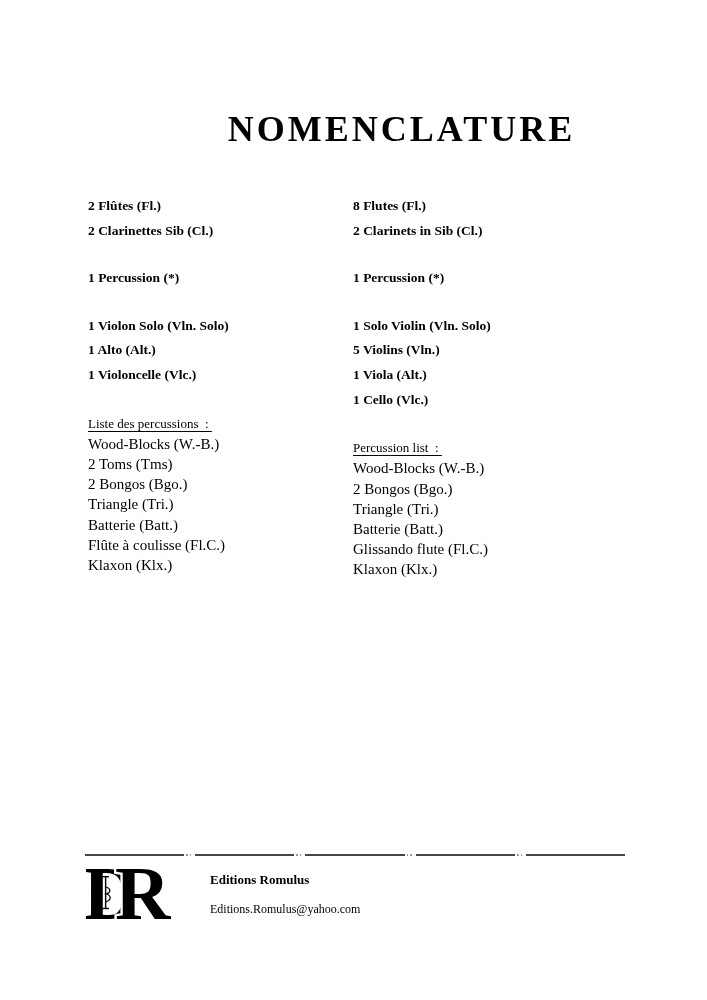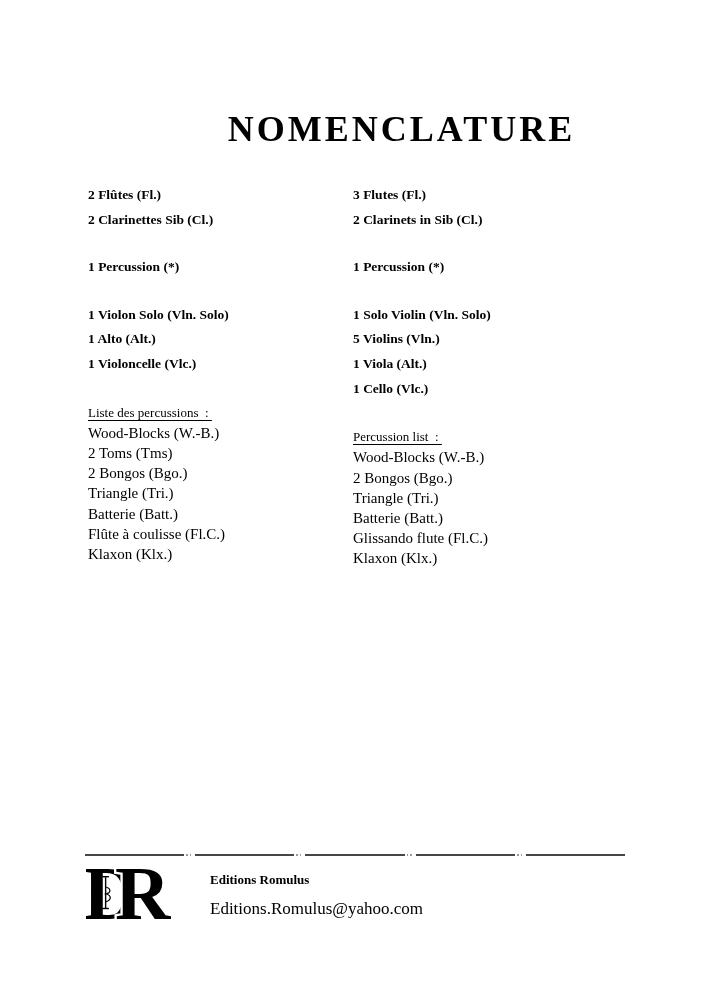--- a/index.html
+++ b/index.html
@@ -19,21 +19,21 @@
     font-family:"Liberation Serif", serif;
     font-weight:bold;
     font-size:36px;
     letter-spacing:3px;
     line-height:36px;
     color:#000000;
     padding-left:32px;
   }
   .cols{
     position:absolute;
-    left:88px;top:183px;
+    left:88px;top:194px;
     display:flex;
   }
   .col{width:265px;}
   .row-b{
     font-weight:bold;
     font-size:13.5px;
     line-height:24.6px;
     white-space:pre;
   }
   .gap-a{height:23px;}
@@ -83,21 +83,21 @@
     position:absolute;
     left:210px;top:872px;
   }
   .pubname{
     font-weight:bold;
     font-size:13px;
     line-height:16px;
   }
   .pubemail{
     margin-top:13px;
-    font-size:17px;
+    font-size:12px;
     line-height:16px;
   }
 </style>
 </head>
 <body>
 
 <div class="page">
 
   <h1 class="title">NOMENCLATURE</h1>
 
@@ -117,21 +117,21 @@
       <div class="row-r">Wood-Blocks (W.-B.)</div>
       <div class="row-r">2 Toms (Tms)</div>
       <div class="row-r">2 Bongos (Bgo.)</div>
       <div class="row-r">Triangle (Tri.)</div>
       <div class="row-r">Batterie (Batt.)</div>
       <div class="row-r">Flûte à coulisse (Fl.C.)</div>
       <div class="row-r">Klaxon (Klx.)</div>
     </div>
 
     <div class="col">
-      <div class="row-b">3 Flutes (Fl.)</div>
+      <div class="row-b">8 Flutes (Fl.)</div>
       <div class="row-b">2 Clarinets in Sib (Cl.)</div>
       <div class="gap-a"></div>
       <div class="row-b">1 Percussion (*)</div>
       <div class="gap-a"></div>
       <div class="row-b">1 Solo Violin (Vln. Solo)</div>
       <div class="row-b">5 Violins (Vln.)</div>
       <div class="row-b">1 Viola (Alt.)</div>
       <div class="row-b">1 Cello (Vlc.)</div>
       <div class="gap-b"></div>
       <div class="row-u">Percussion list  : </div>

